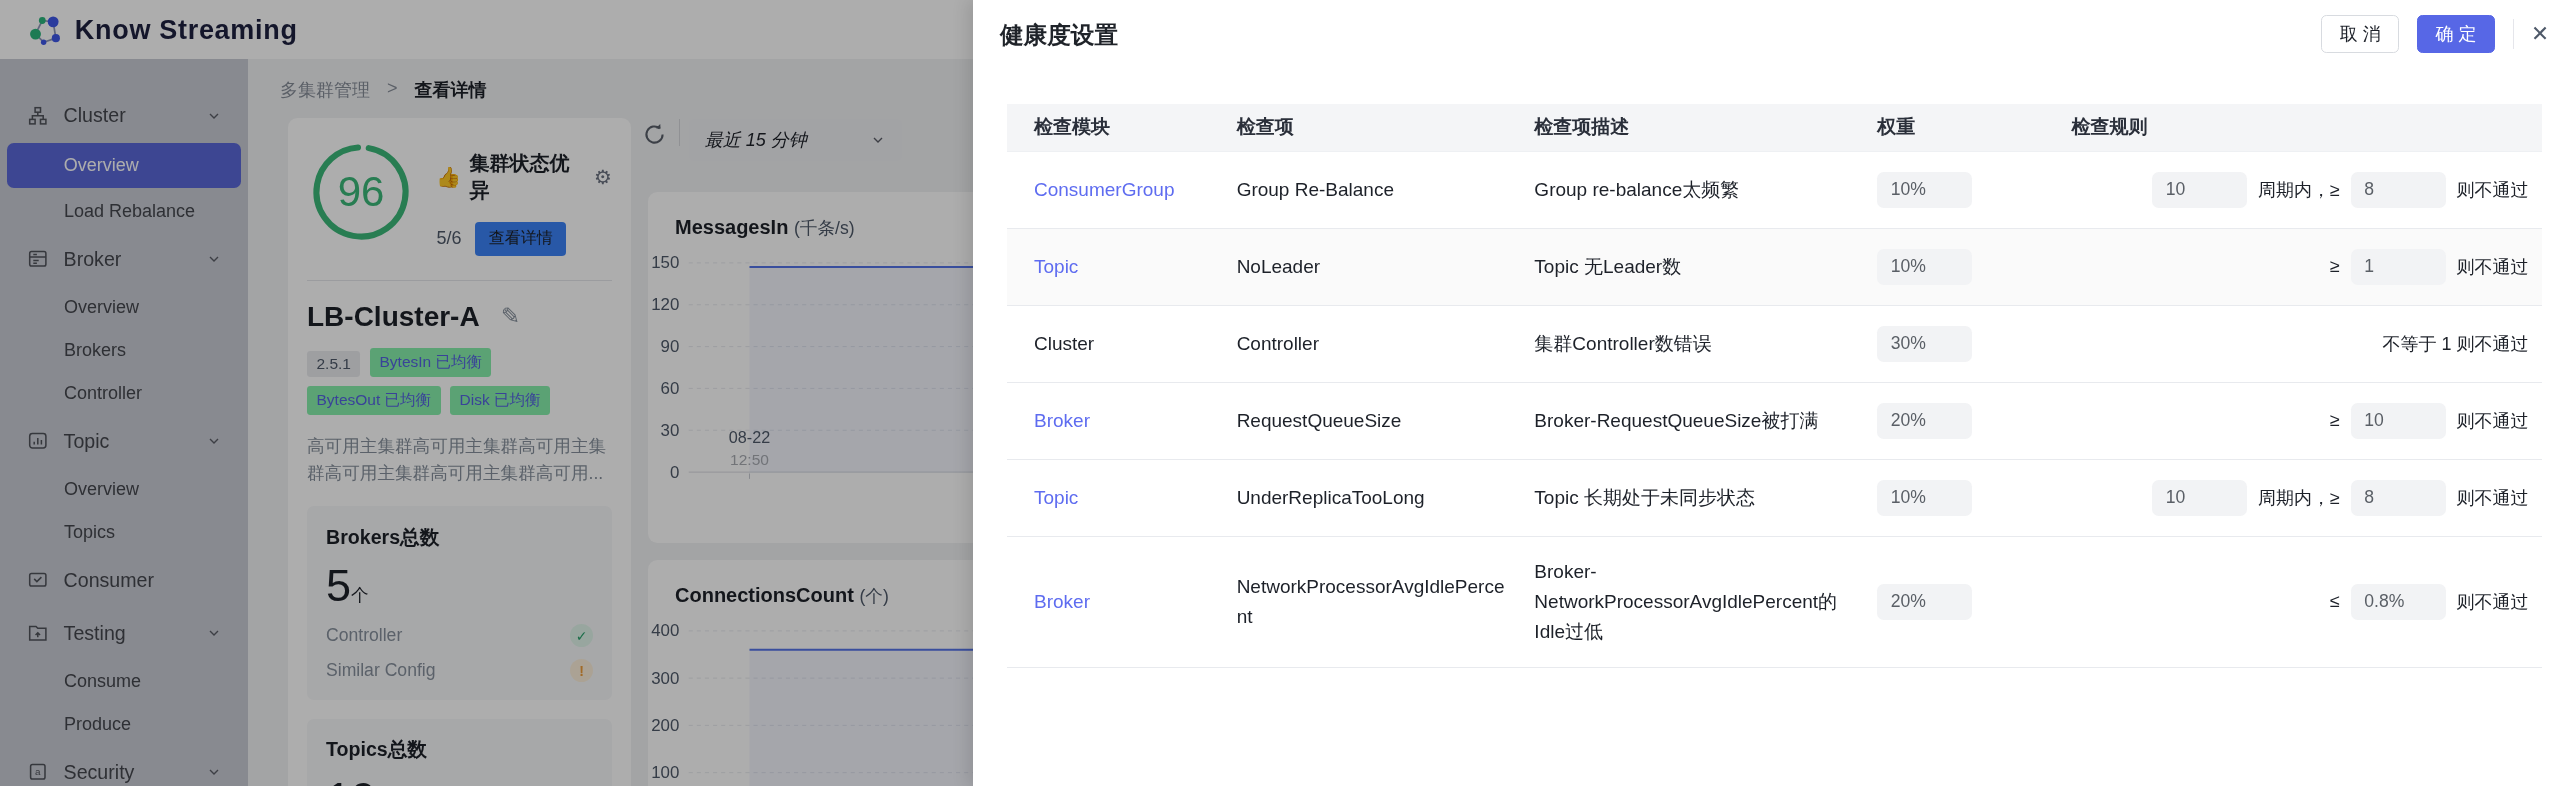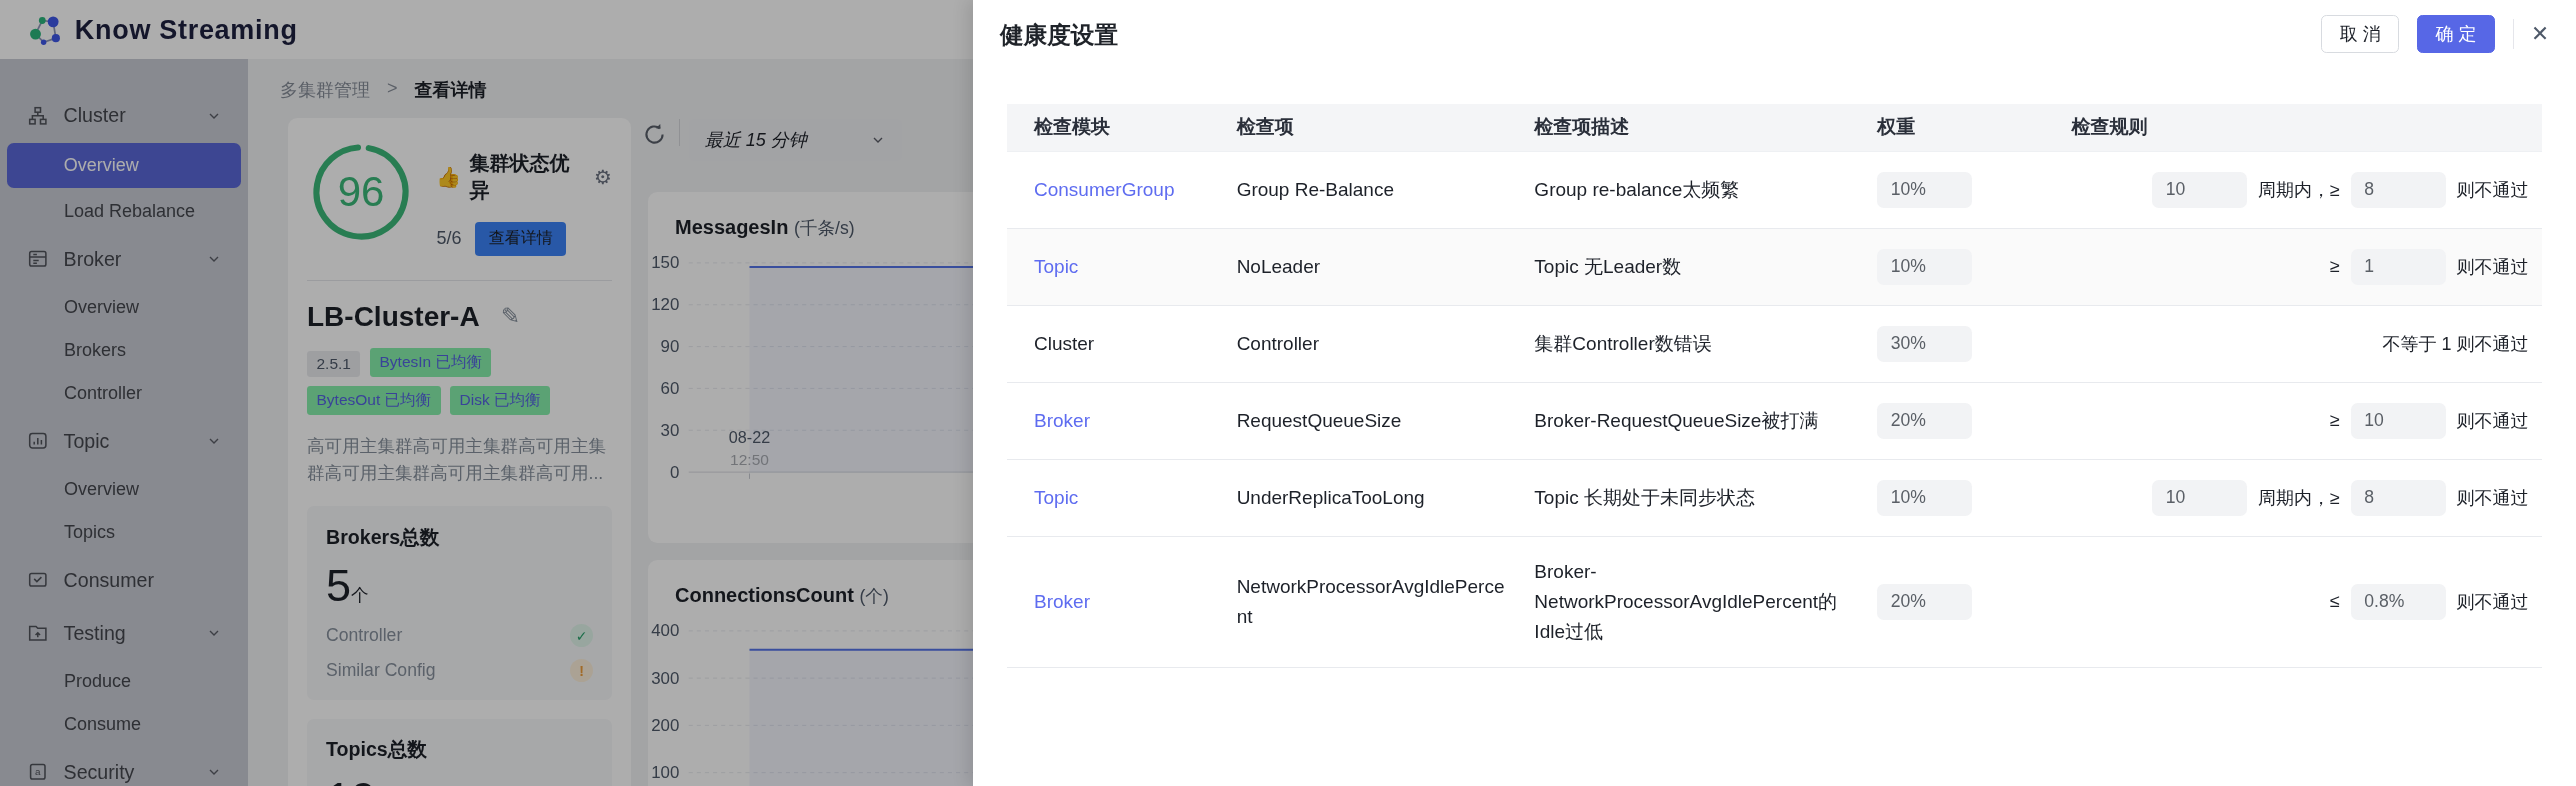--- a/index.html
+++ b/index.html
@@ -217,24 +217,24 @@
             </svg>
           </span>
           <span>Testing</span>
           <span class="menu-chevron">
             <svg width="16" height="16" viewBox="0 0 24 24">
               <path d="M6 9l6 6 6-6" stroke="#5a5d66" stroke-width="2" fill="none"></path>
             </svg>
           </span>
         </div>
         <div class="menu-child">
+          <span>Consume</span>
+        </div>
+        <div class="menu-child">
           <span>Produce</span>
-        </div>
-        <div class="menu-child">
-          <span>Consume</span>
         </div>
         <div class="menu-group">
           <span class="menu-icon">
             <svg width="21.6" height="21.6" viewBox="0 0 24 24" fill="none" stroke="#50535b" stroke-width="1.7" style="font-size:29px">
               <rect x="4" y="4" width="16" height="16" rx="2"></rect>
               <text x="12" y="16" font-size="11" text-anchor="middle" fill="#50535b" stroke="none">a</text>
             </svg>
           </span>
           <span>Security</span>
           <span class="menu-chevron">

